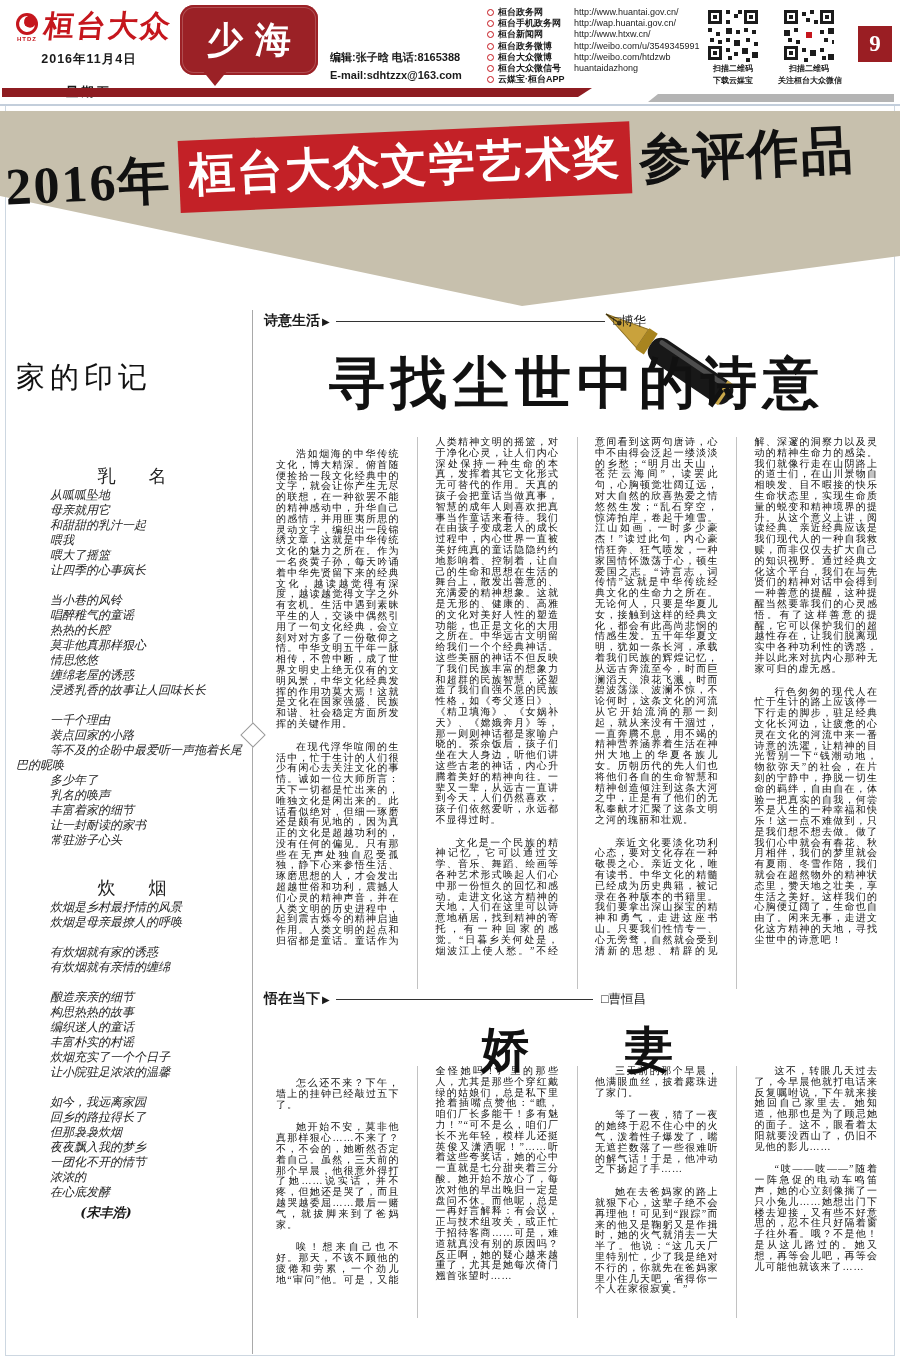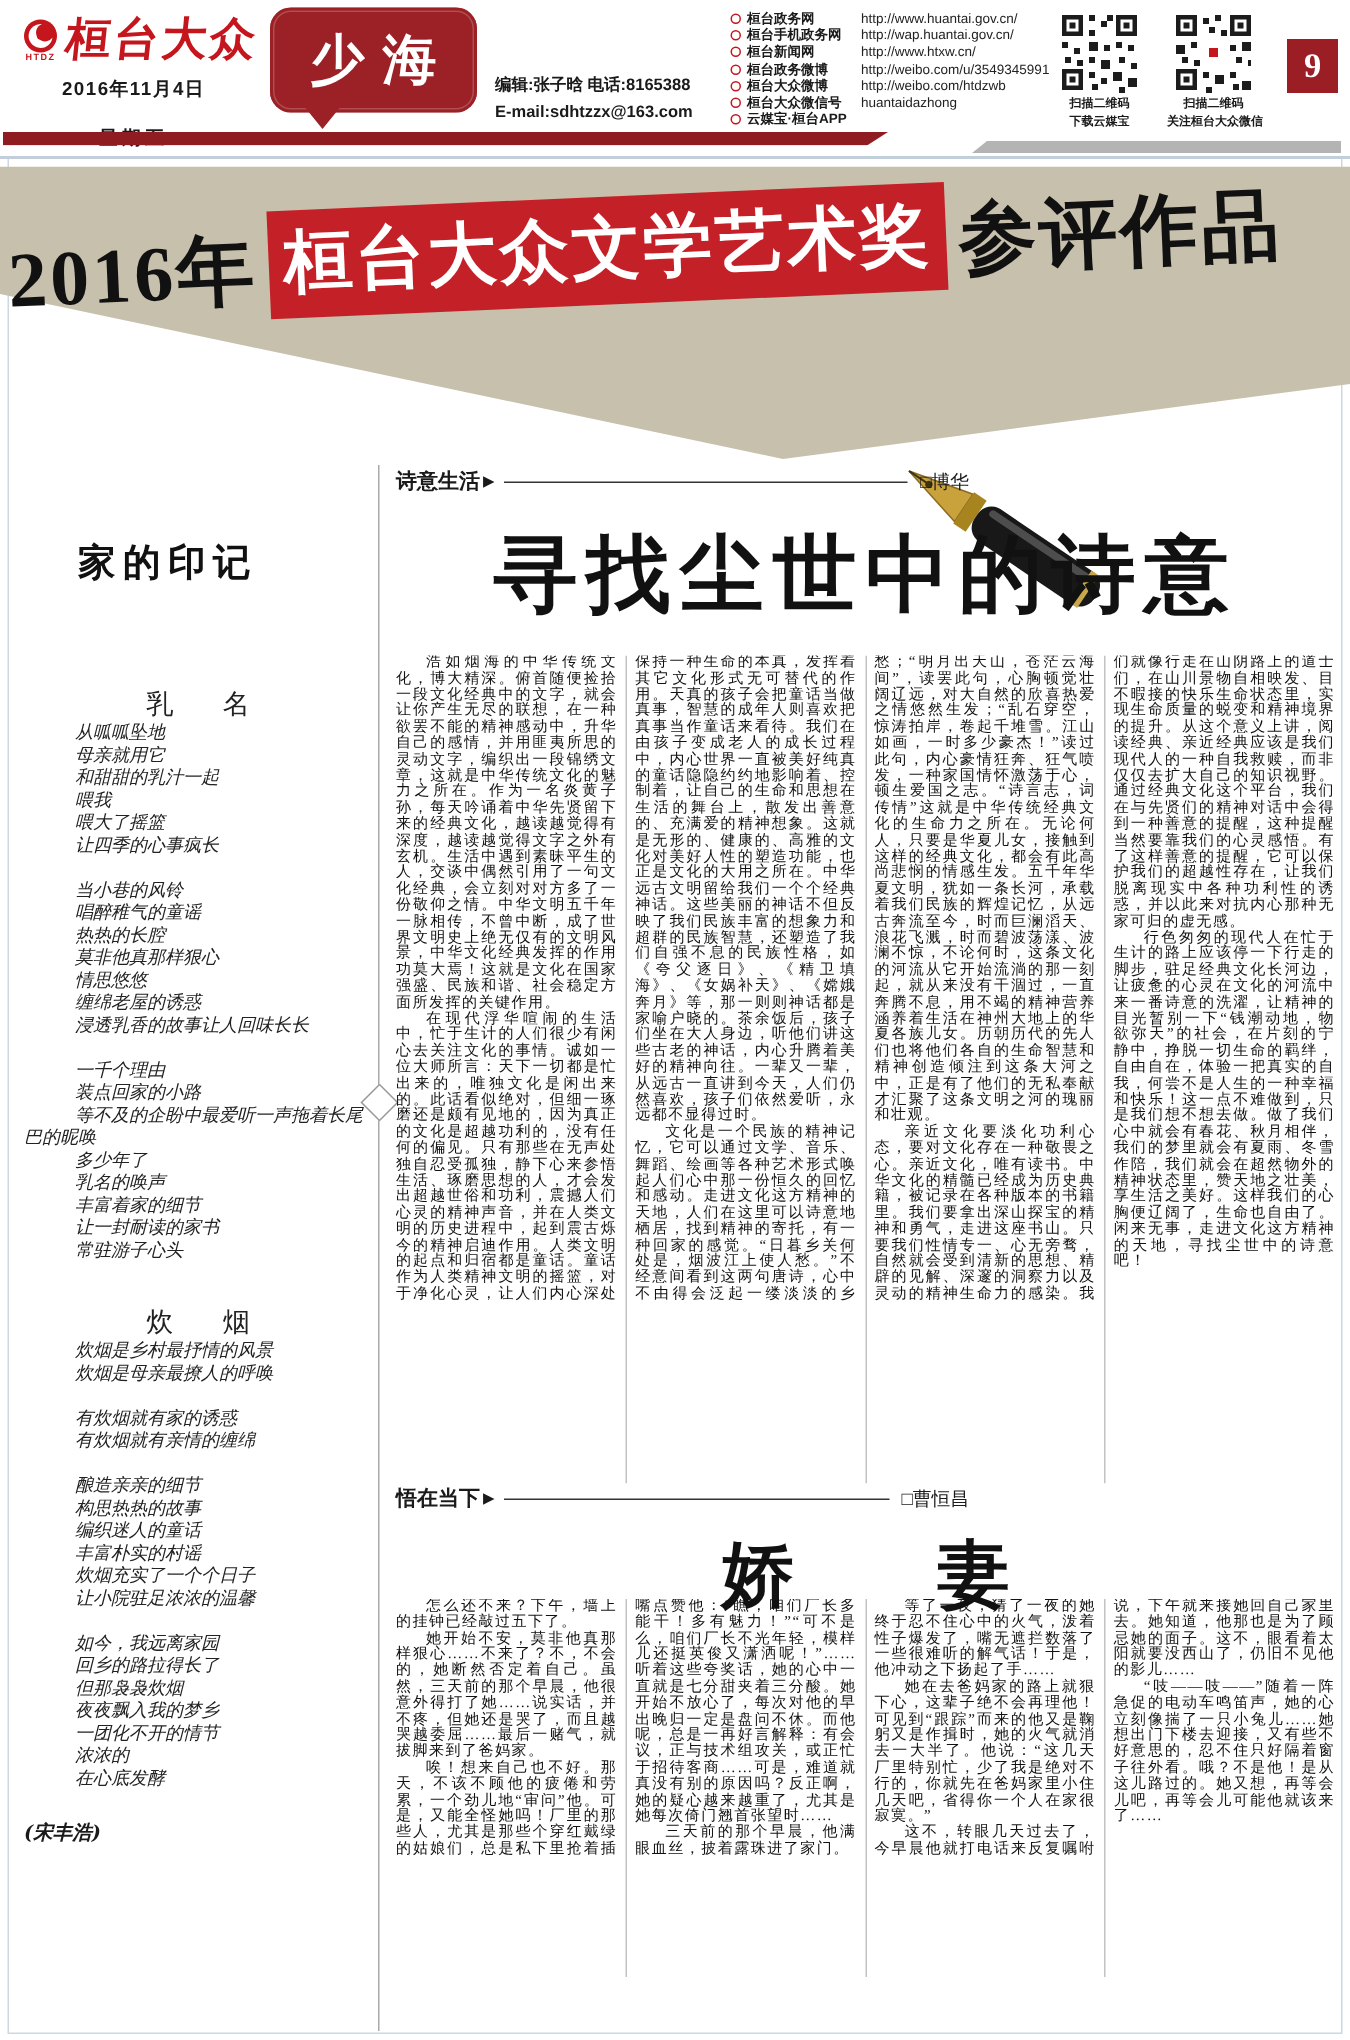--- a/index.html
+++ b/index.html
@@ -61,27 +61,27 @@
   .b-prefix,.b-suffix{font-size:52px;font-weight:bold;color:#111;
                font-family:"Liberation Serif","DejaVu Serif",serif;letter-spacing:2px;}
   .b-box{display:inline-block;background:#c32127;color:#fff;font-weight:bold;font-size:46px;
          padding:4px 10px 6px;margin:0 8px;letter-spacing:2px;vertical-align:6px;
          font-family:"Liberation Sans",sans-serif;}
 
   .pen{position:absolute;left:592px;top:296px;pointer-events:none;}
 
   
   .poem{position:absolute;left:16px;top:358px;width:232px;}
-  .poem-title{font-size:25px;letter-spacing:5px;margin-left:36px;font-weight:700;color:#111;}
+  .poem-title{font-size:29px;letter-spacing:5px;font-weight:400;color:#111;}
   .poem-heading{font-size:18px;letter-spacing:14px;text-indent:14px;text-align:center;color:#222;}
   .poem-heading.h1{margin-top:66px;}
   .poem-heading.h2{margin-top:28px;}
   .poem-lines{font-family:"DejaVu Serif","Liberation Serif",serif;font-style:italic;}
   .poem-line{font-size:12px;line-height:15px;min-height:15px;text-indent:34px;color:#222;}
-  .poem-author{margin-top:20px;text-align:left;padding-right:52px;font-size:13px;font-weight:bold;
+  .poem-author{margin-top:4px;text-align:center;padding-right:52px;font-size:13px;font-weight:bold;
                font-family:"DejaVu Serif",serif;font-style:italic;}
 
   .divider-v{position:absolute;left:252px;top:310px;height:1044px;width:1px;background:#a9a9a9;}
   .divider-diamond{position:absolute;left:244px;top:726px;width:16px;height:16px;background:#fff;
                border:1px solid #999;transform:rotate(45deg);}
 
   
   .article-area{position:absolute;left:264px;top:306px;width:626px;height:1050px;}
   .kicker{position:absolute;left:0;display:flex;align-items:center;width:382px;}
   .kicker-label{font-size:14px;font-weight:bold;white-space:nowrap;}
@@ -94,21 +94,21 @@
   .headline{position:absolute;left:0;width:626px;text-align:center;
             font-family:"Liberation Serif","DejaVu Serif",serif;font-weight:bold;color:#111;}
   .headline1{top:40px;font-size:56px;letter-spacing:6px;}
   .headline2{top:712px;font-size:48px;letter-spacing:96px;text-indent:96px;}
 
   .article-body{position:absolute;left:0;width:626px;overflow:hidden;
             column-count:4;column-gap:12px;column-rule:1px solid #c2c2c2;
             font-family:"Liberation Serif","DejaVu Serif",serif;
             font-size:10px;line-height:10.8px;letter-spacing:1px;
             text-align:justify;color:#111;}
-  .article-body p{margin:0;text-indent:2em;}
+  .article-body p{margin:12px;text-indent:2em;}
   .body1{top:131px;height:552px;}
   .body2{top:760px;height:252px;}
 </style>
 </head>
 <body>
 
 <div class="page">
   <div class="page-frame"></div>
 
   <div class="header">

